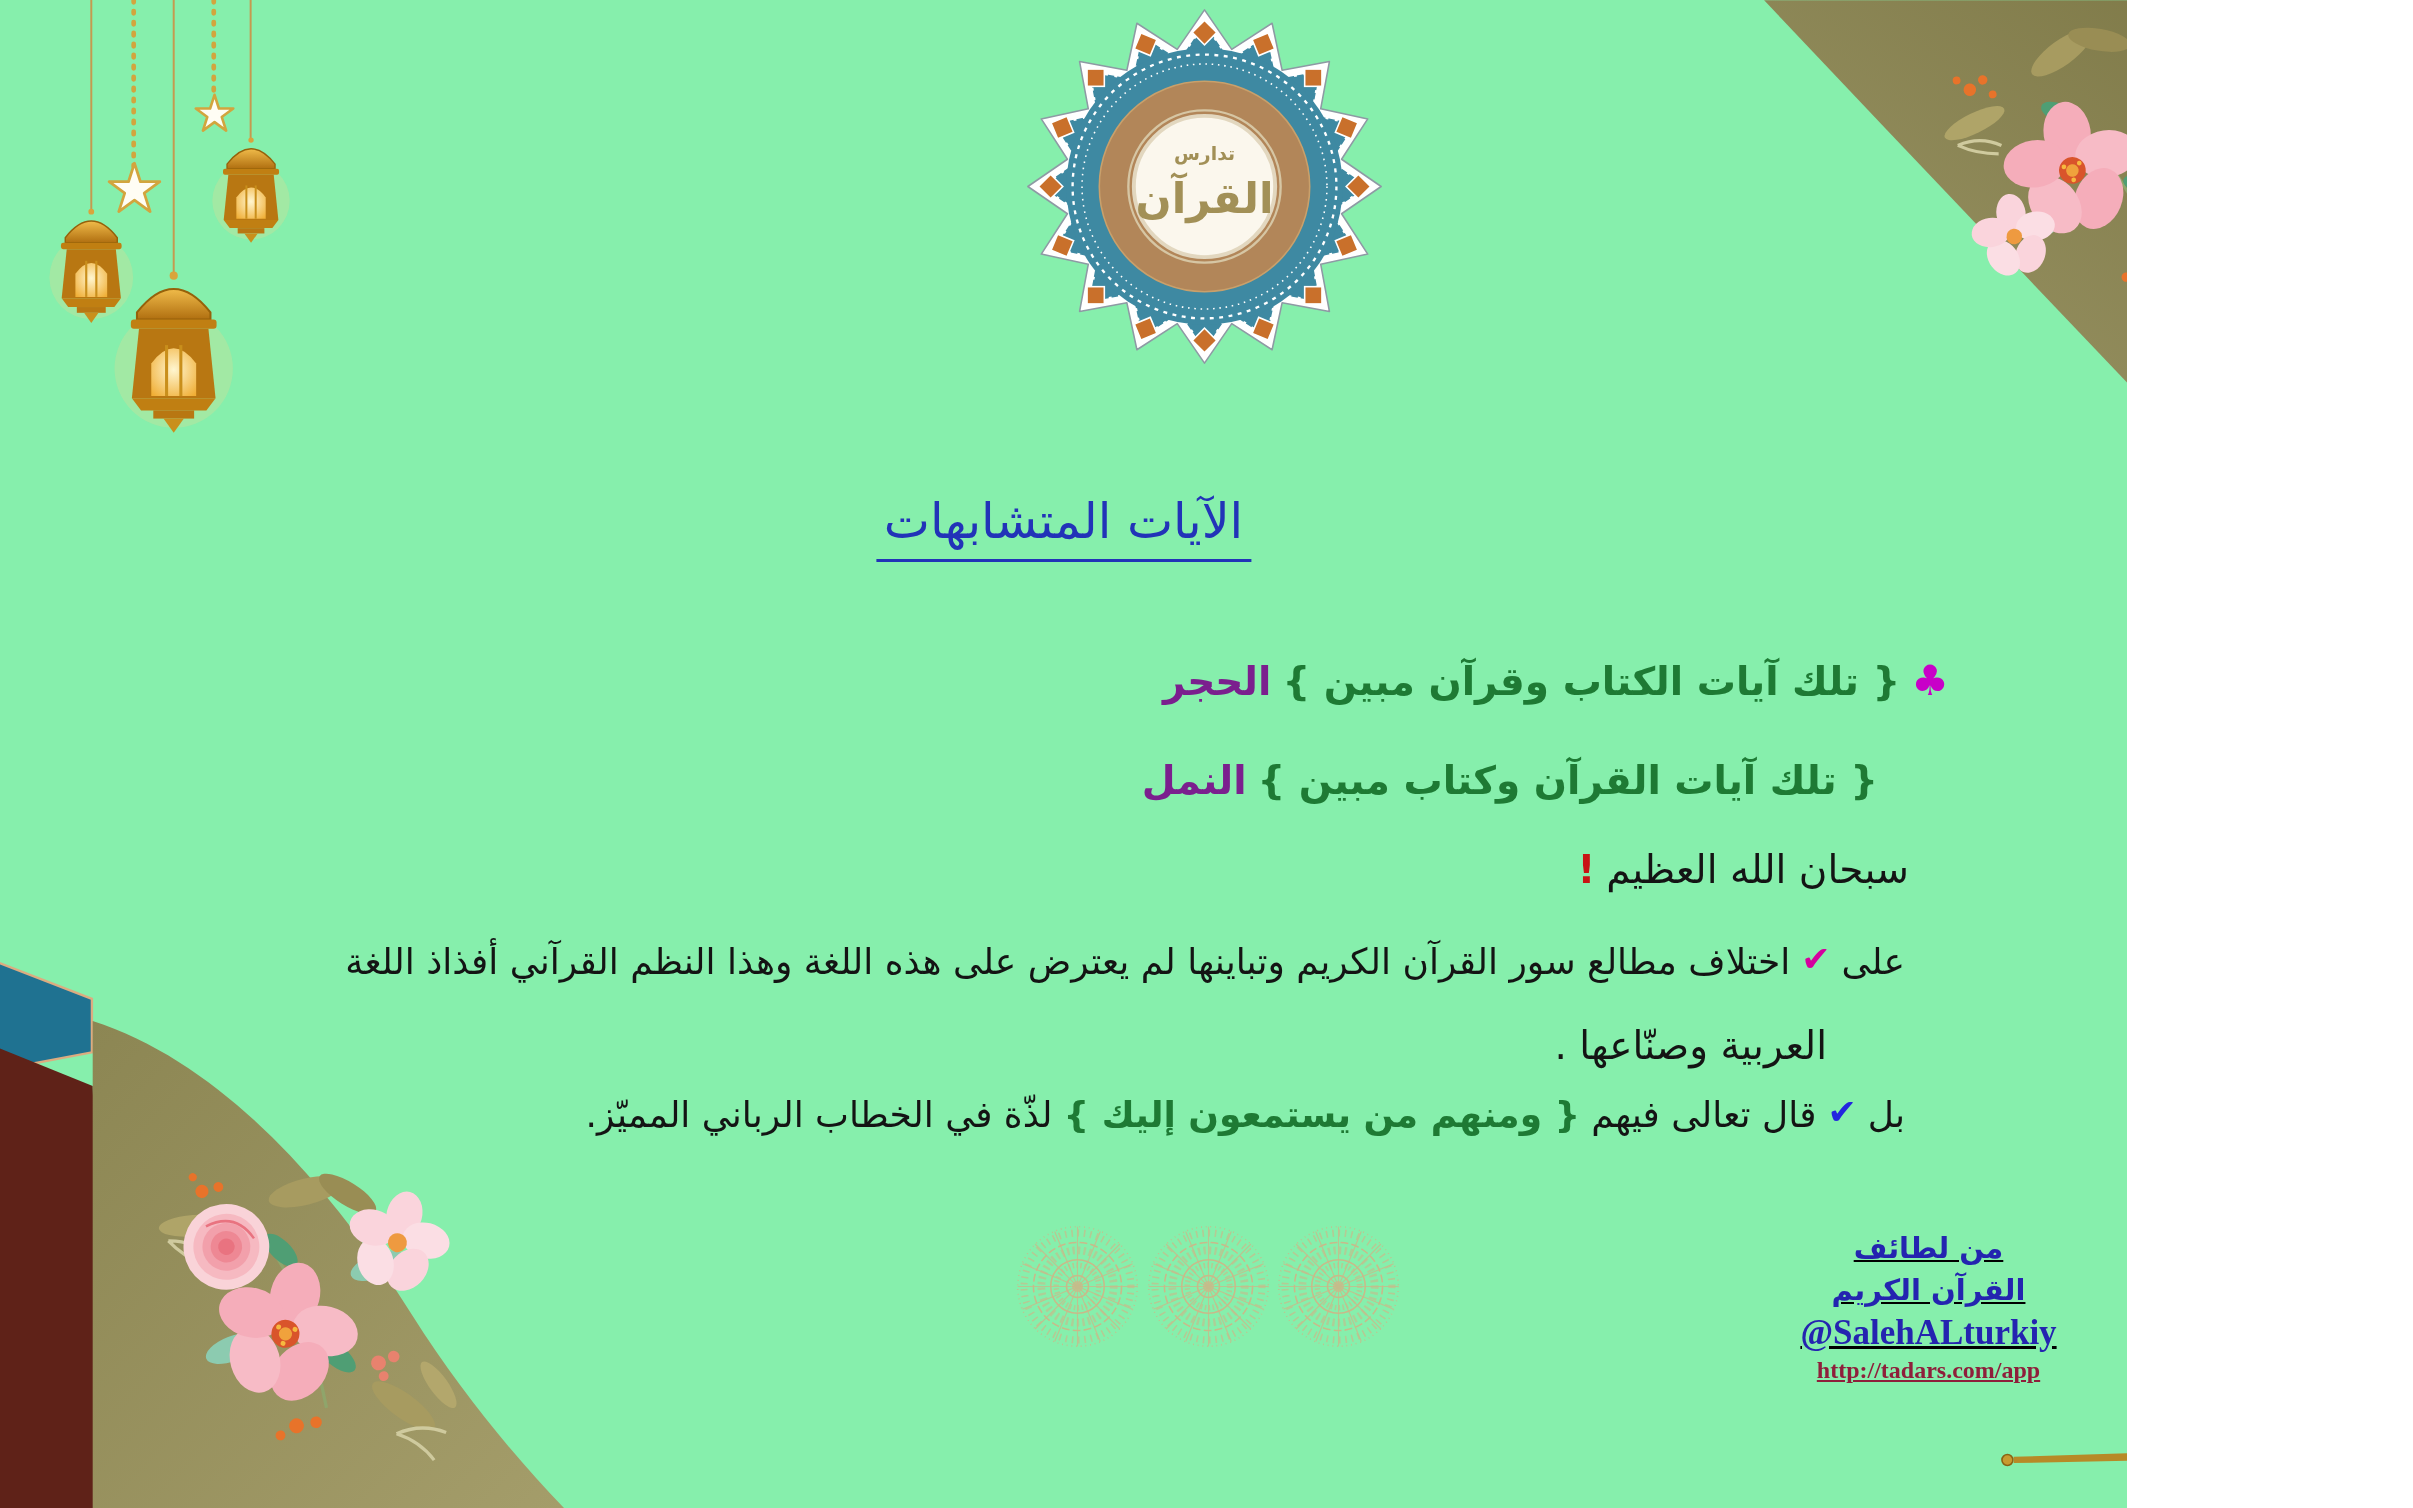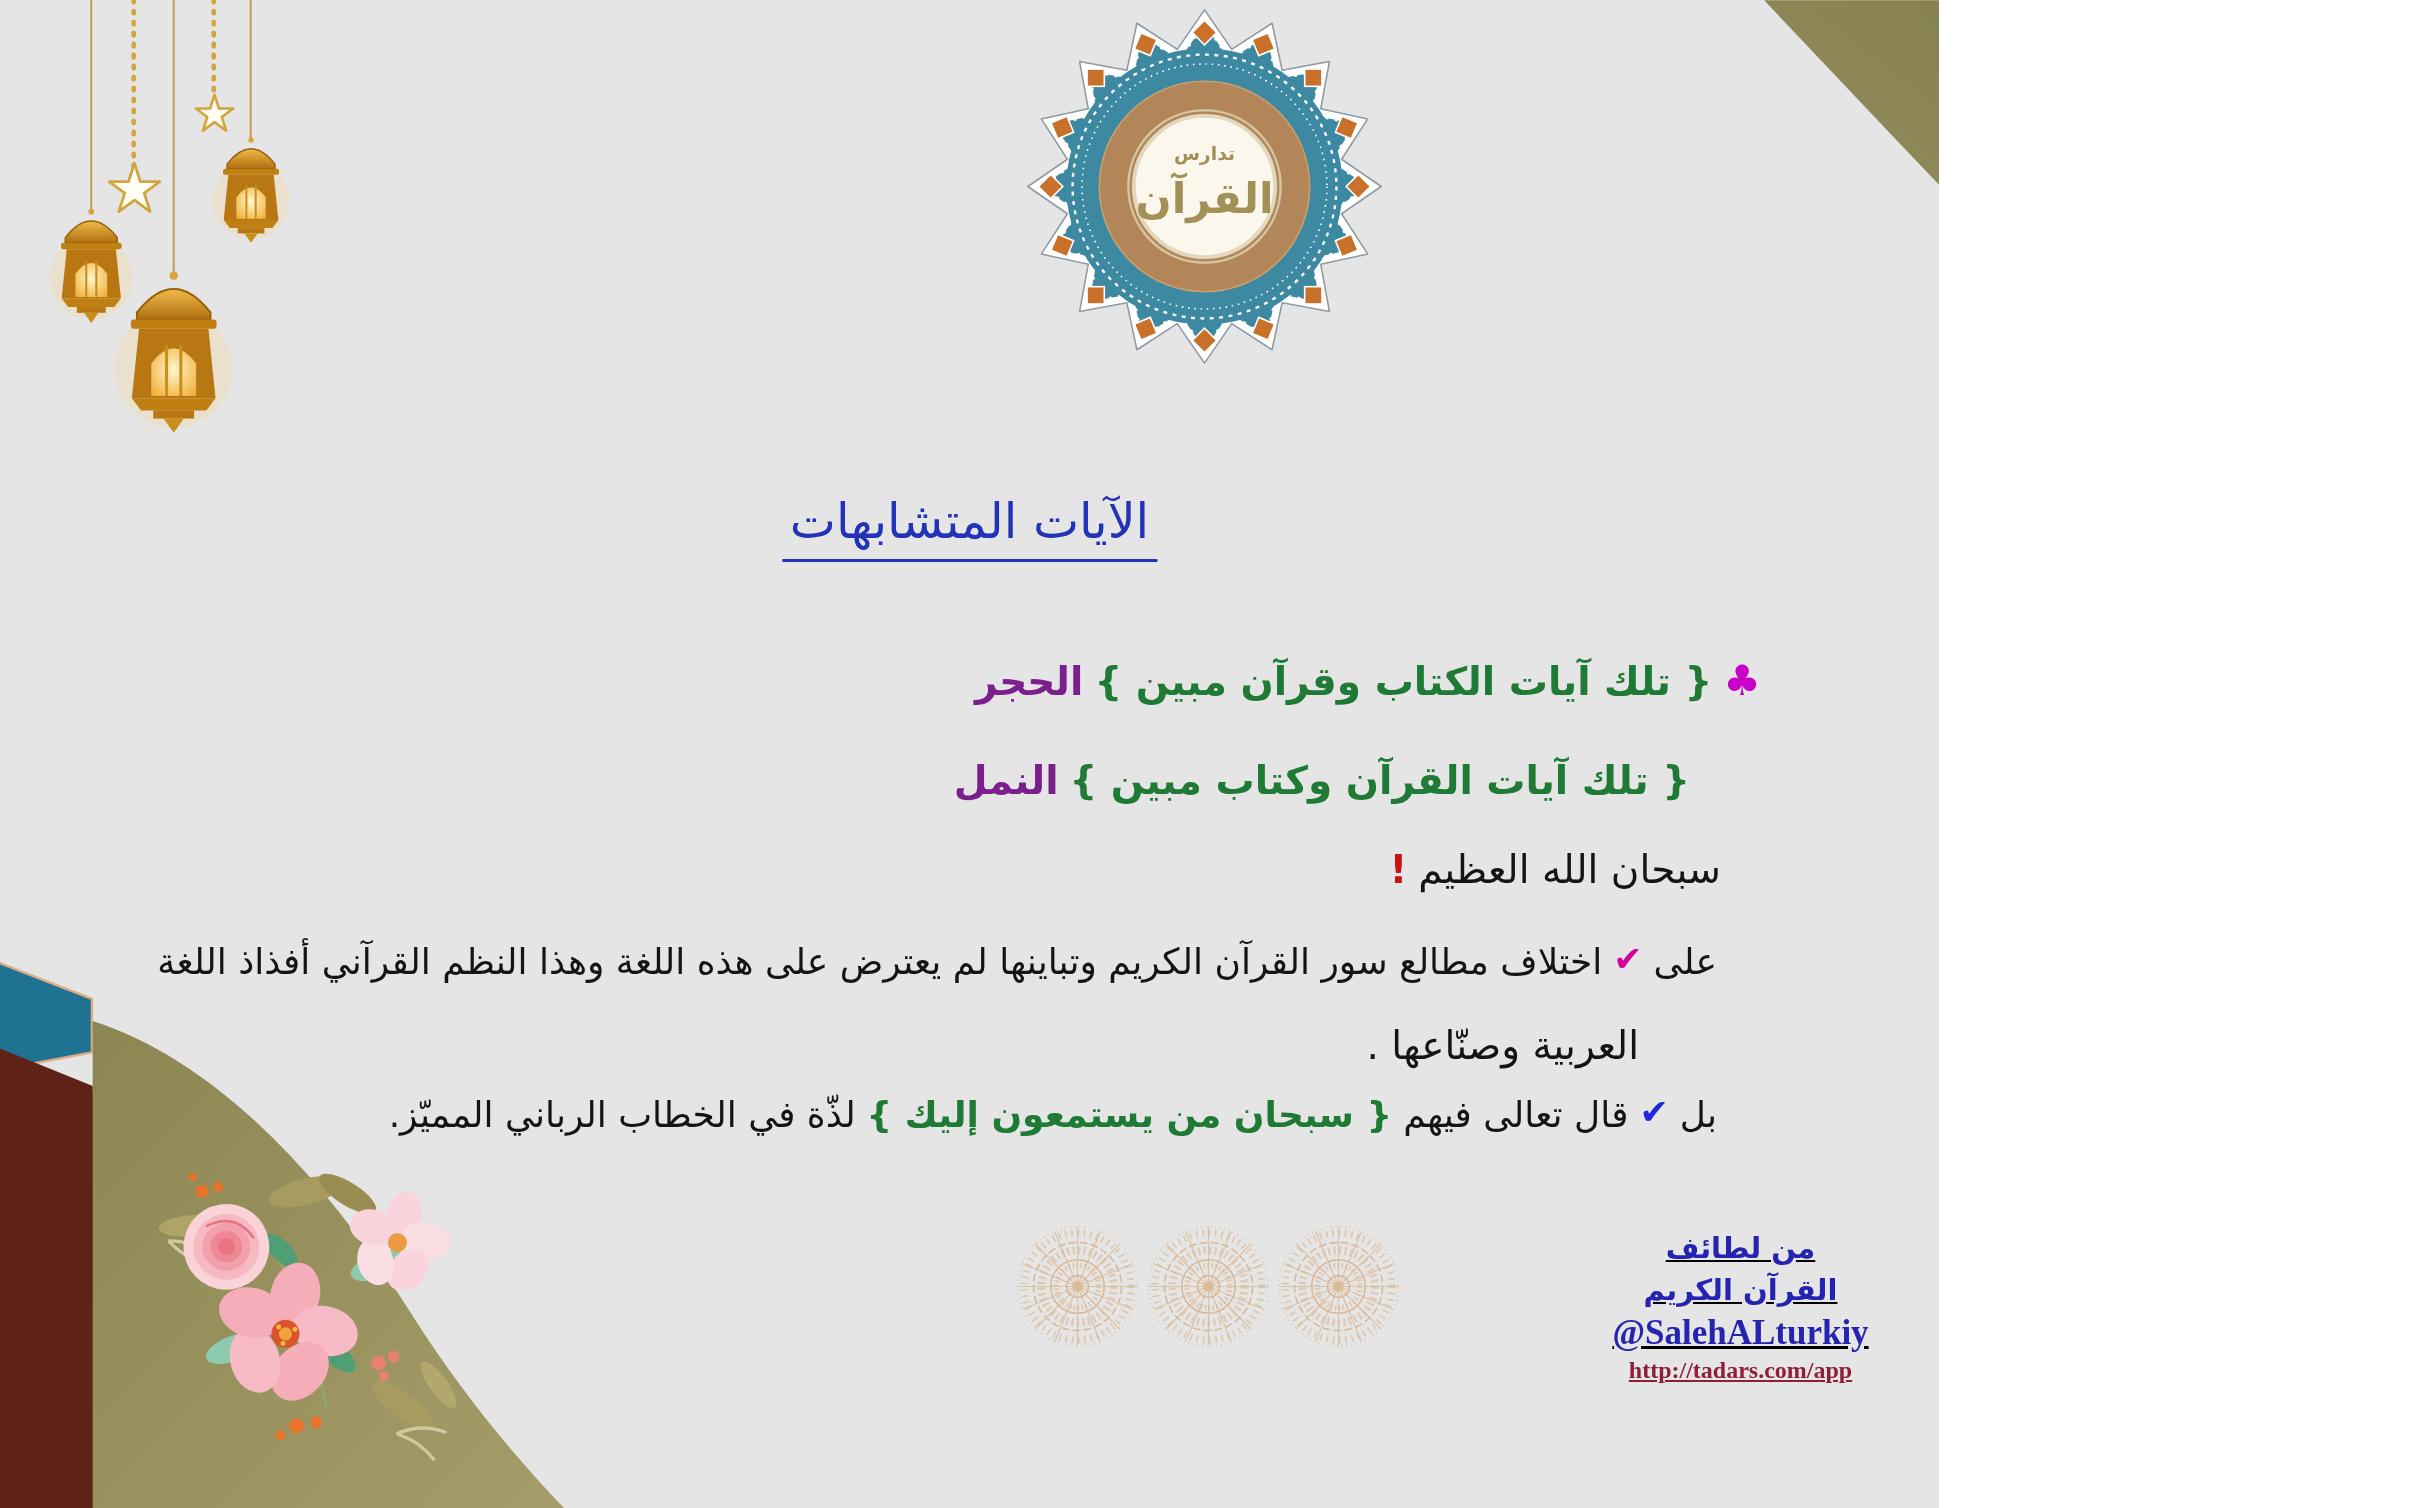--- a/index.html
+++ b/index.html
@@ -1,16 +1,16 @@
 <!DOCTYPE html>
 <html style="font-size:12.6px"><head>
 <meta charset="utf-8">
 <style>
   html,body{margin:0;padding:0;background:#fff;}
-  #stage{position:relative;width:1939px;height:1508px;background:#e5e5e5;overflow:hidden;
+  #stage{position:relative;width:2127px;height:1508px;background:#86efac;overflow:hidden;
          font-family:"DejaVu Sans",sans-serif;}
   .abs{position:absolute;}
   .rtl-row{display:flex;direction:rtl;align-items:baseline;gap:11px;white-space:nowrap;}
   .nowrap{white-space:nowrap;}
 
   
   .slide-title{top:493px;left:50%;transform:translateX(-50%);
     font-size:49px;font-weight:normal;color:#2233B8;
     border-bottom:3.9px solid #2233B8;padding:0 7.9px 9.4px 7.9px;direction:rtl;}
 
@@ -338,21 +338,21 @@
     <span>على</span>
     <span class="check check-1">✔</span>
     <span>اختلاف مطالع سور القرآن الكريم وتباينها لم يعترض على هذه اللغة وهذا النظم القرآني أفذاذ اللغة</span>
   </div>
   <div class="abs point-1-l2 fs-quote nowrap">العربية وصنّاعها .</div>
 
   <div class="abs rtl-row point-2 fs-body body-black">
     <span>بل</span>
     <span class="check check-2">✔</span>
     <span>قال تعالى فيهم</span>
-    <span class="quote-green">{ سبحان من يستمعون إليك }</span>
+    <span class="quote-green">{ ومنهم من يستمعون إليك }</span>
     <span>لذّة في الخطاب الرباني المميّز.</span>
   </div>
 
   <div class="abs" style="left:1013px;top:1222px;display:flex;gap:1.6px;">
     <svg width="129" height="129" viewBox="-82 -82 164 164">
       <g stroke="#D9AE82" fill="none" opacity="0.8">
         <circle r="76" stroke-width="2" stroke-dasharray="1 5"></circle>
         <circle r="68" stroke-width="9" stroke-dasharray="2 6" opacity="0.7"></circle>
         <circle r="56" stroke-width="2" stroke-dasharray="10 4"></circle>
         <circle r="46" stroke-width="10" stroke-dasharray="3 4" opacity="0.6"></circle>

